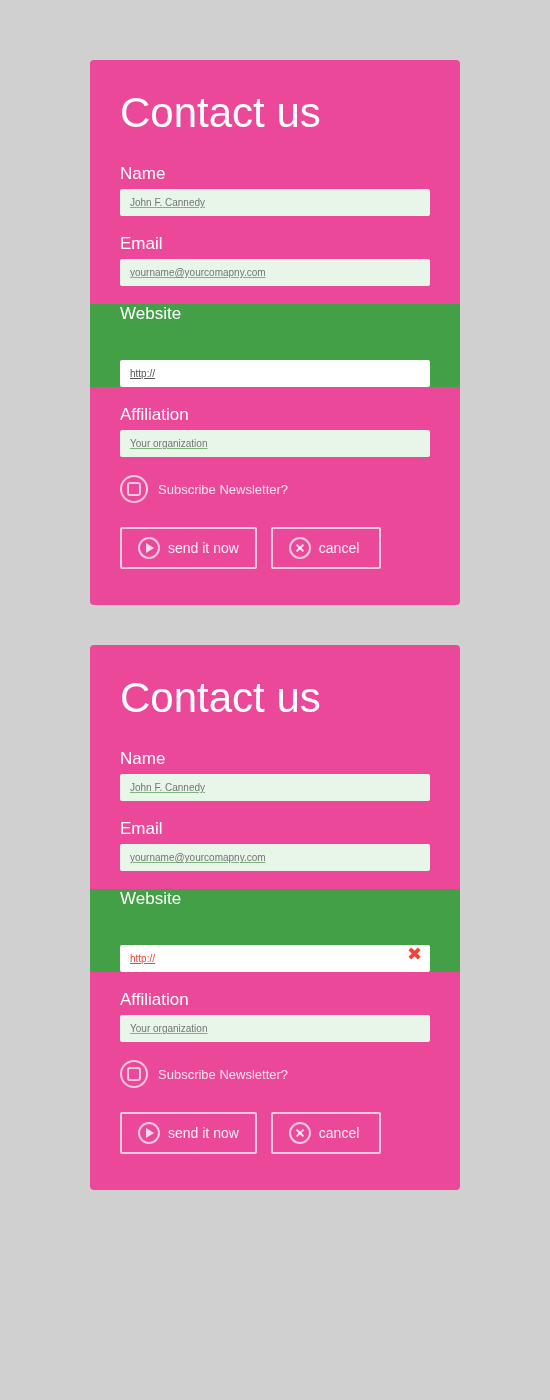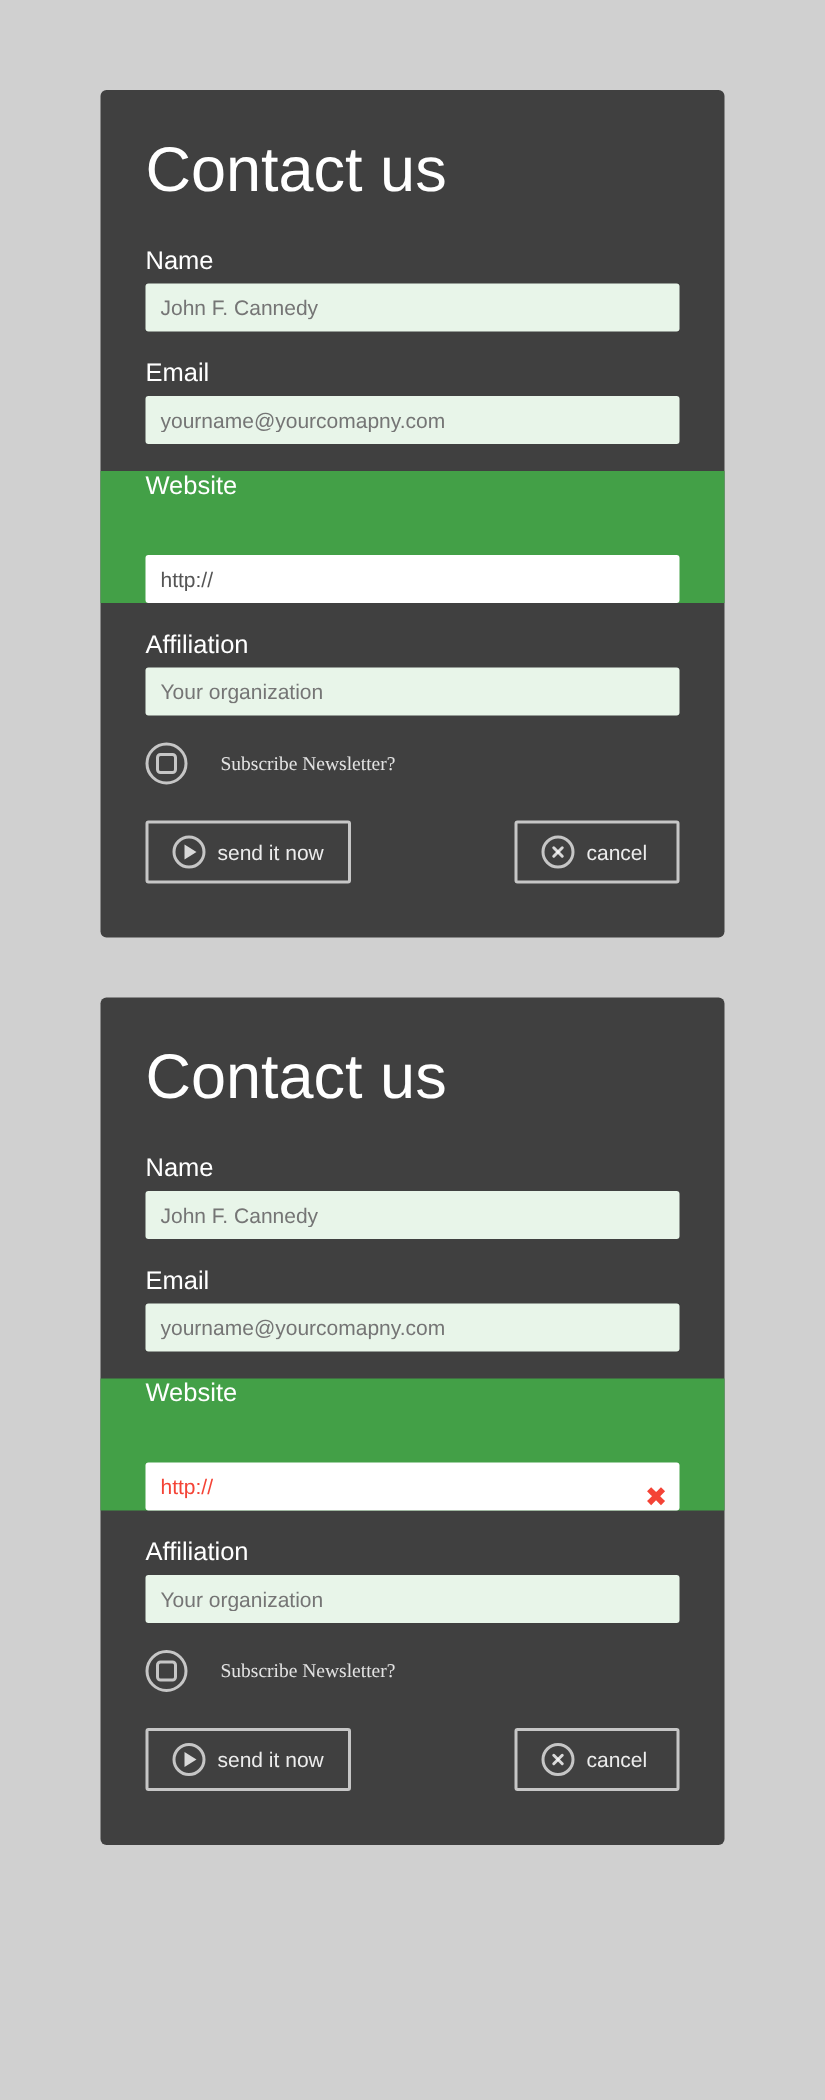--- a/index.html
+++ b/index.html
@@ -10,23 +10,23 @@
       width: 550px;
       min-height: 1400px;
       display: flex;
       flex-direction: column;
       align-items: center;
       padding: 60px 0;
       gap: 40px;
     }
 
     .card {
-      background: #404040;
+      background: #ec4899;
       border-radius: 4px;
-      width: 416px;
+      width: 370px;
       padding: 30px 30px 36px 30px;
     }
 
     .card-title {
       color: #fff;
       font-size: 42px;
       font-weight: 300;
       margin-bottom: 28px;
       line-height: 1.1;
     }
@@ -40,23 +40,24 @@
       font-size: 17px;
       margin-bottom: 5px;
       display: block;
     }
 
     .field-input {
       width: 100%;
       padding: 8px 10px;
       border: none;
       border-radius: 2px;
-      font-size: 14px;
+      font-size: 10px;
       outline: none;
       color: #555;
+      text-decoration: underline;
     }
 
     .field-input.light-green {
       background: #e8f5e9;
       color: #7cb47c;
     }
 
     .field-input.white {
       background: #fff;
       color: #555;
@@ -64,21 +65,21 @@
 
     .field-input.error {
       background: #fff;
       color: #f44336;
       border: none;
     }
 
     .website-wrapper {
       position: relative;
       display: flex;
-      align-items: flex-end;
+      align-items: flex-start;
       margin-top: 36px;
     }
 
     .website-wrapper .field-input {
       padding-right: 30px;
     }
 
     .error-icon {
       position: absolute;
       right: 8px;
@@ -91,24 +92,23 @@
     .website-section {
       background: #43a047;
       margin: 0 -30px;
       padding: 0 30px;
       margin-bottom: 18px;
     }
 
     .checkbox-row {
       display: flex;
       align-items: center;
-      gap: 22px;
+      gap: 10px;
       margin-top: 8px;
       margin-bottom: 24px;
-      font-family: Liberation Serif, serif;
     }
 
     .checkbox-icon {
       width: 28px;
       height: 28px;
       border: 2px solid rgba(255,255,255,0.7);
       border-radius: 50%;
       display: flex;
       align-items: center;
       justify-content: center;
@@ -124,21 +124,20 @@
 
     .checkbox-label {
       color: rgba(255,255,255,0.85);
       font-size: 13px;
     }
 
     .button-row {
       display: flex;
       gap: 14px;
       margin-top: 23px;
-      justify-content: space-between;
     }
 
     .btn {
       display: flex;
       align-items: center;
       gap: 8px;
       border: 2px solid rgba(255,255,255,0.7);
       background: transparent;
       border-radius: 2px;
       padding: 8px 16px;

